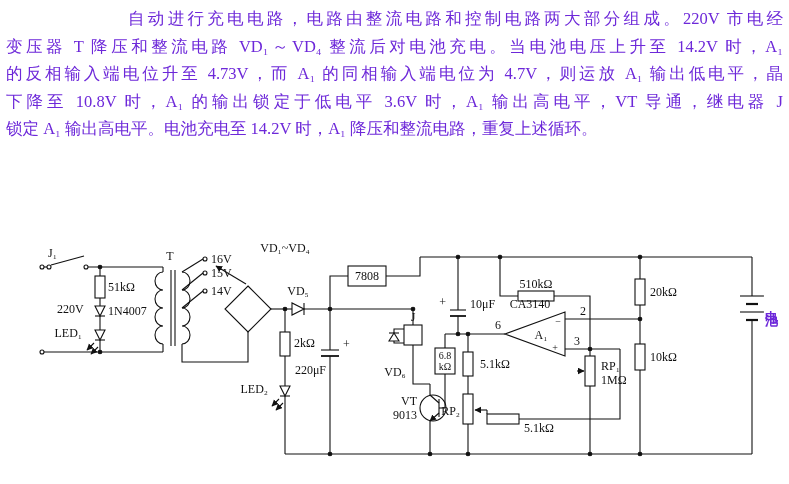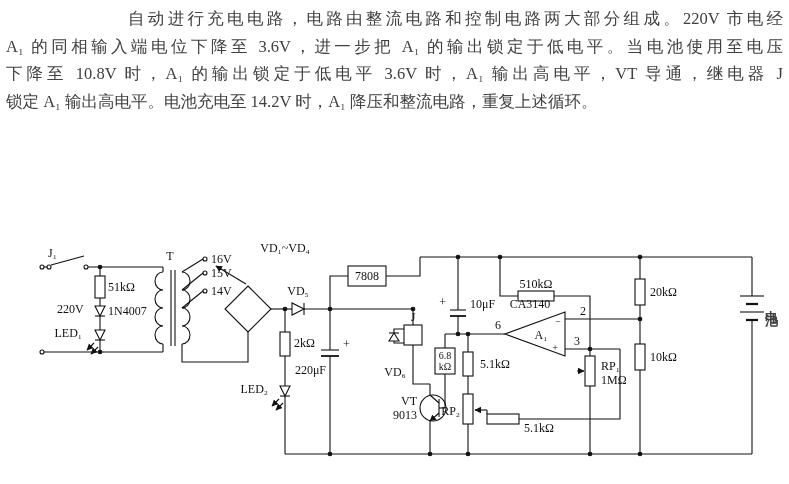--- a/index.html
+++ b/index.html
@@ -1,36 +1,37 @@
 <!DOCTYPE html>
 <html><head>
 <meta charset="utf-8">
 <style>
   html,body{margin:0;padding:0;background:#e8e8e8;}
   .page{position:relative;width:789px;height:484px;background:#ffffff;overflow:hidden;
-        font-family:"Liberation Serif",serif;color:#404040;}
+        font-family:"Liberation Serif",serif;color:#6d28d9;}
   .intro{padding:5px 6px 0 6px;}
   .intro .line{font-size:16.5px;line-height:27.5px;white-space:nowrap;overflow:hidden;
                text-align:justify;text-align-last:justify;}
   .intro .line-first{padding-left:122px;}
   .intro .line-last{text-align-last:left;}
   .schematic{position:absolute;left:0;top:244px;}
   .schematic text{font-family:"Liberation Serif",serif;font-size:12px;fill:#111;stroke:none;}
   .schematic .small{font-size:10px;}
   .battery-label{position:absolute;left:762px;top:300px;writing-mode:vertical-rl;
                  font-size:13px;letter-spacing:3px;font-weight:bold;}
 </style>
 </head>
 <body>
 
 <div class="page">
 
   <div class="intro">
     <div class="line line-first">自动进行充电电路，电路由整流电路和控制电路两大部分组成。220V 市电经</div>
-    <div class="line">A₁ 的同相输入端电位下降至 3.6V，进一步把 A₁ 的输出锁定于低电平。当电池使用至电压</div>
+    <div class="line">变压器 T 降压和整流电路 VD₁～VD₄ 整流后对电池充电。当电池电压上升至 14.2V 时，A₁</div>
+    <div class="line">的反相输入端电位升至 4.73V，而 A₁ 的同相输入端电位为 4.7V，则运放 A₁ 输出低电平，晶</div>
     <div class="line">下降至 10.8V 时，A₁ 的输出锁定于低电平 3.6V 时，A₁ 输出高电平，VT 导通，继电器 J</div>
     <div class="line line-last">锁定 A₁ 输出高电平。电池充电至 14.2V 时，A₁ 降压和整流电路，重复上述循环。</div>
   </div>
 
   <svg class="schematic" width="789" height="240" viewBox="0 0 789 240">
     <defs>
       <marker id="ah" markerWidth="7" markerHeight="7" refX="5.5" refY="3" orient="auto">
         <path d="M0,0 L6,3 L0,6 Z" fill="#111"></path>
       </marker>
     </defs>

